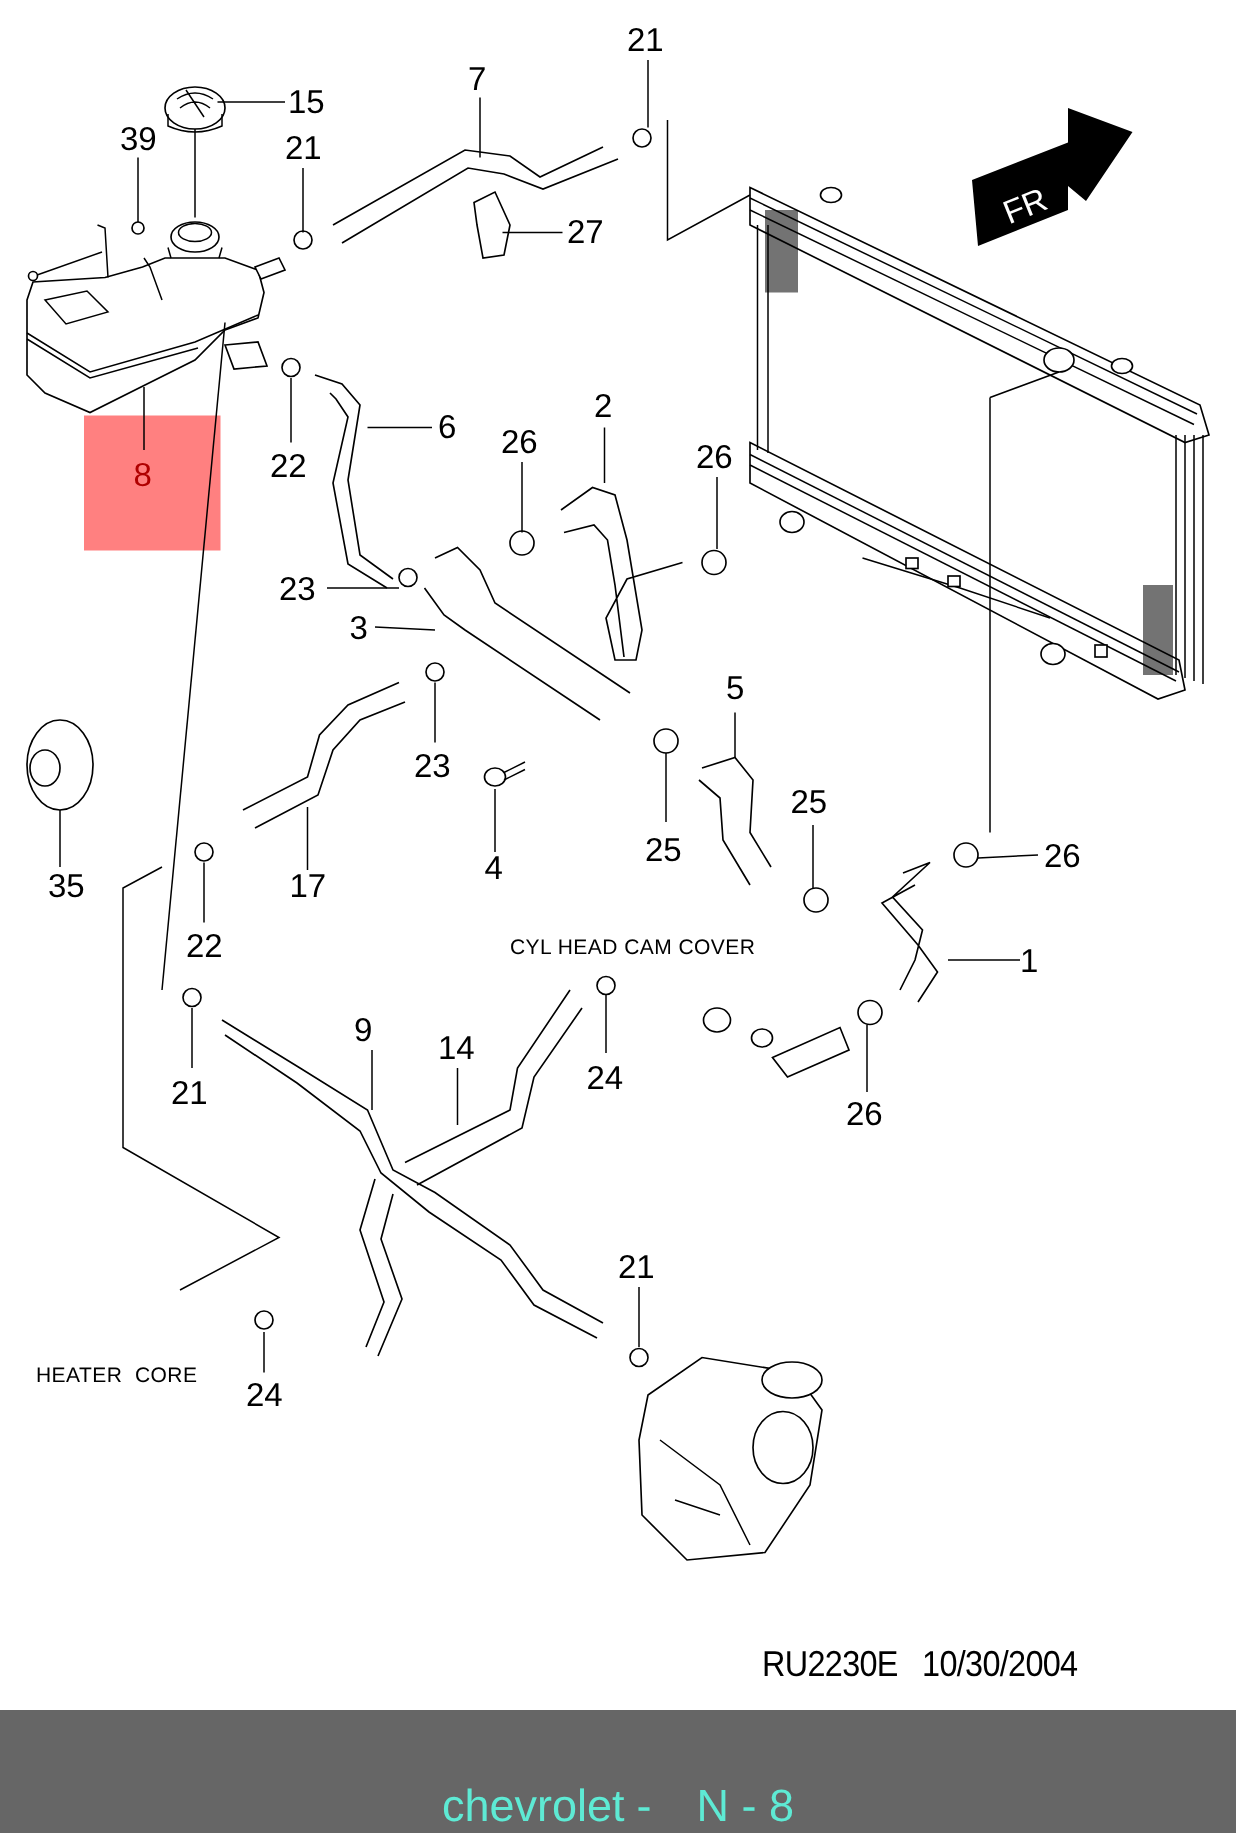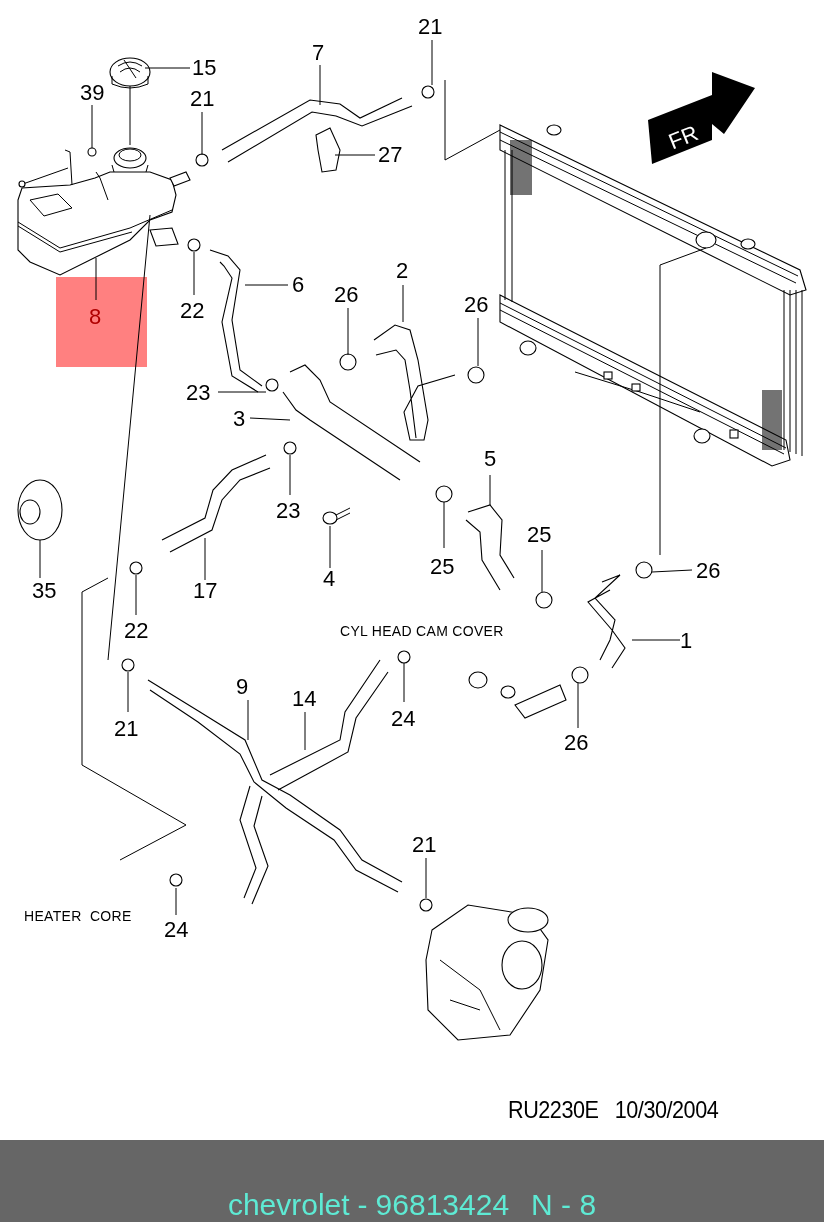--- a/index.html
+++ b/index.html
@@ -220,15 +220,14 @@
   <text class="note" x="24" y="921" style="white-space:pre">HEATER  CORE</text>
 </svg>
 
 <div class="ref-code">
   <span>RU2230E</span><span>10/30/2004</span>
 </div>
 
 <div class="footer">
   <span class="brand">chevrolet</span>
   <span class="sep">-</span>
-  <span>96813424</span>
   <span class="pos">N - 8</span>
 </div>
 
 </body></html>

